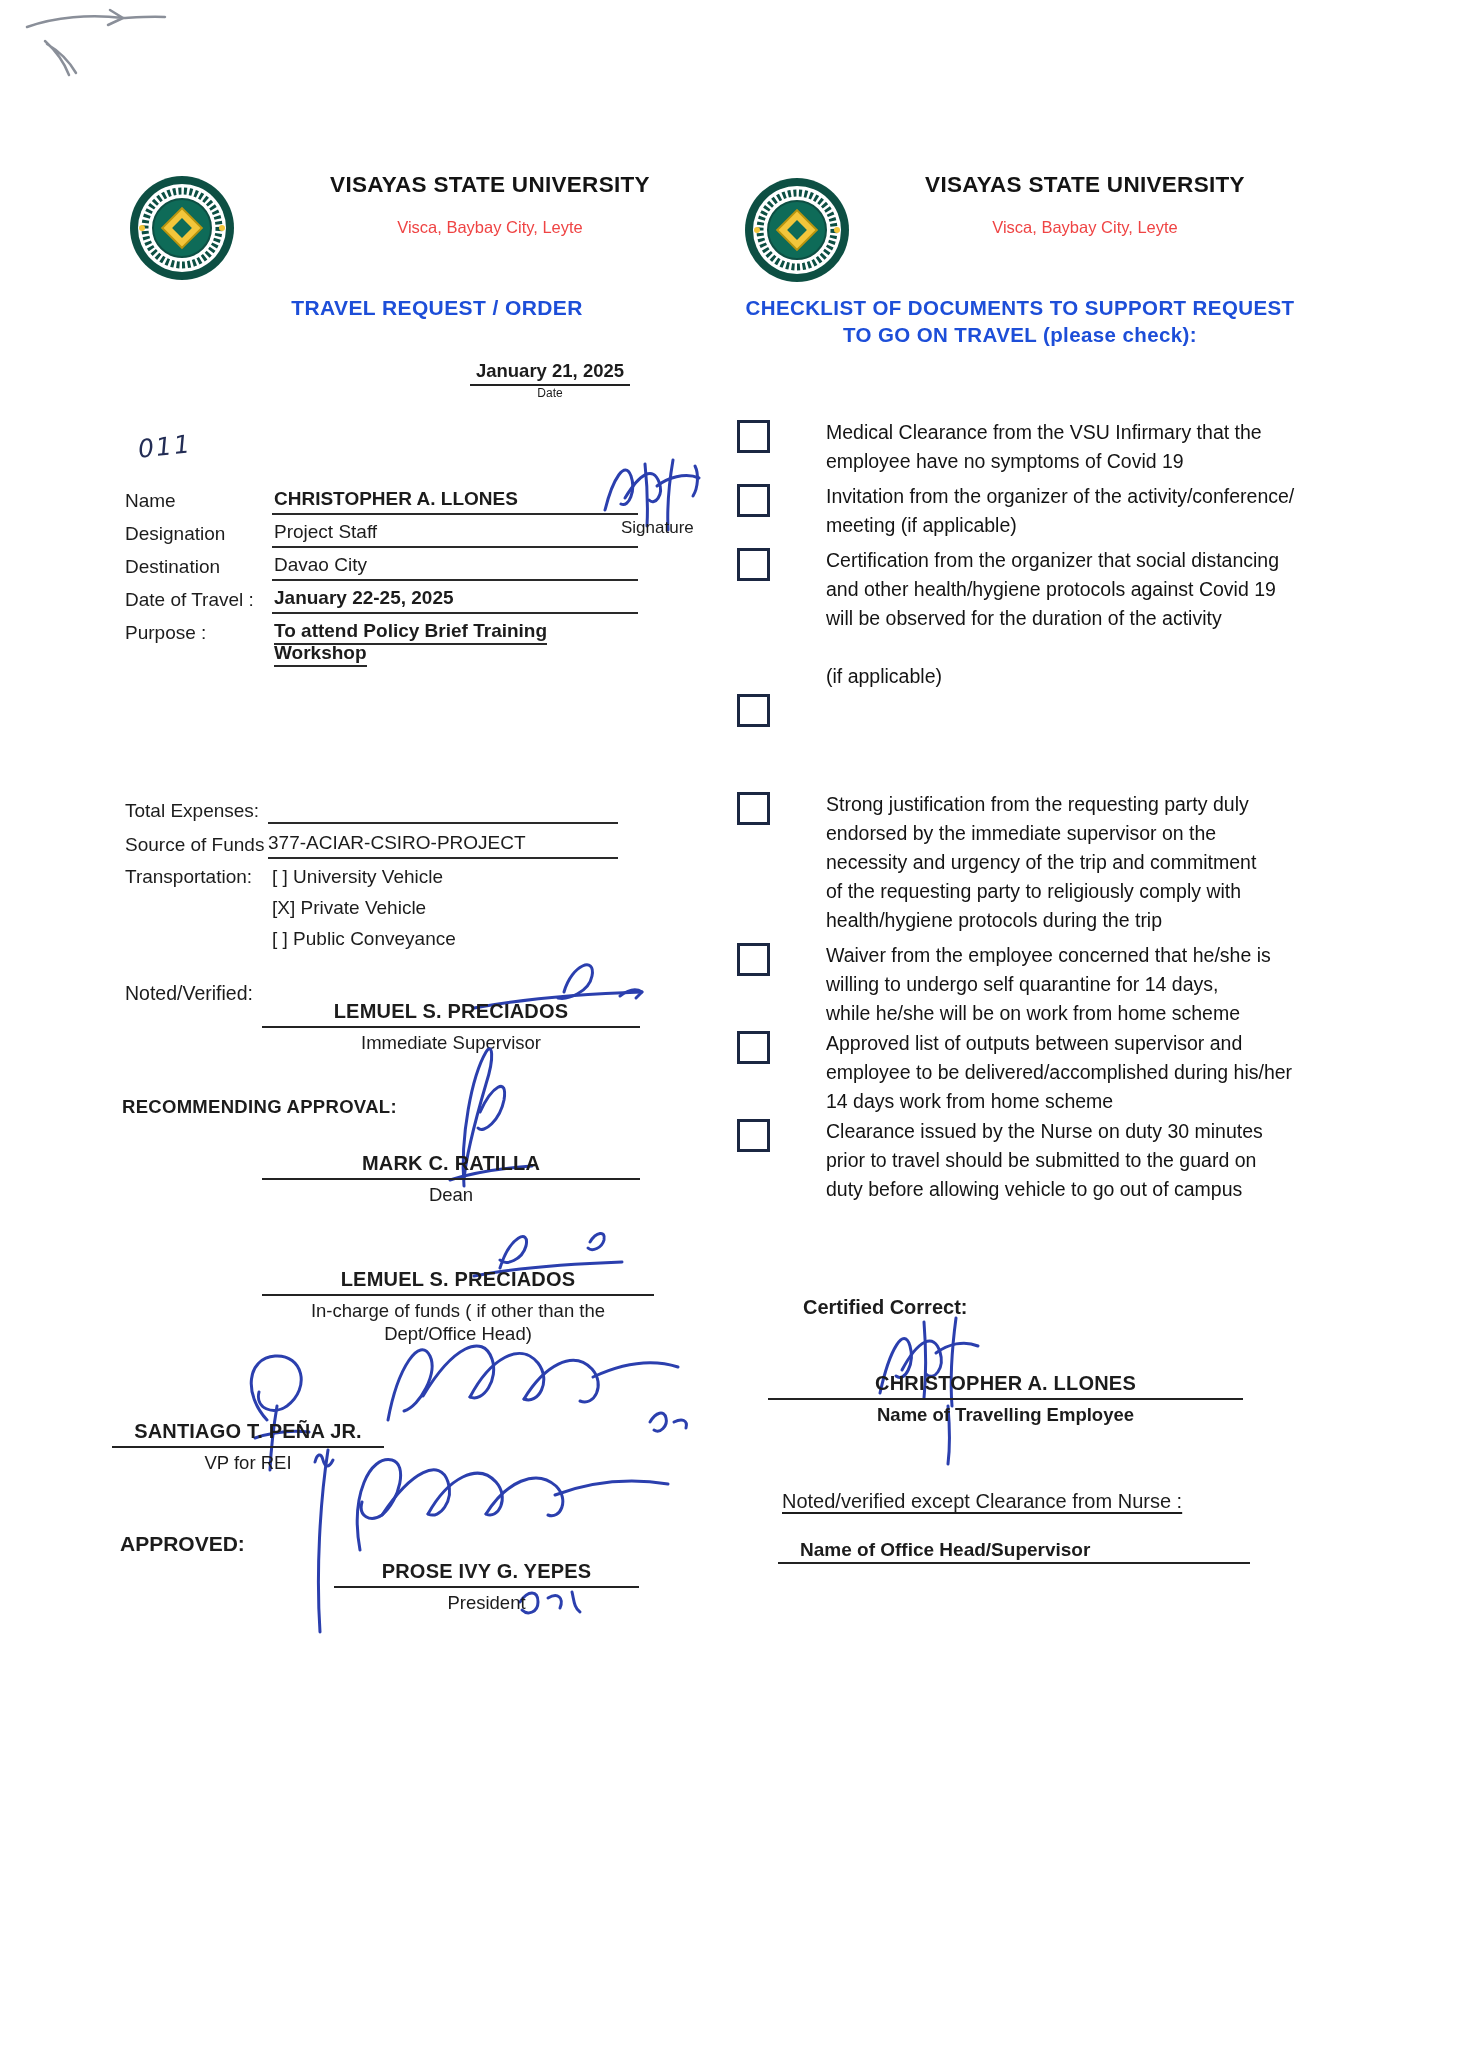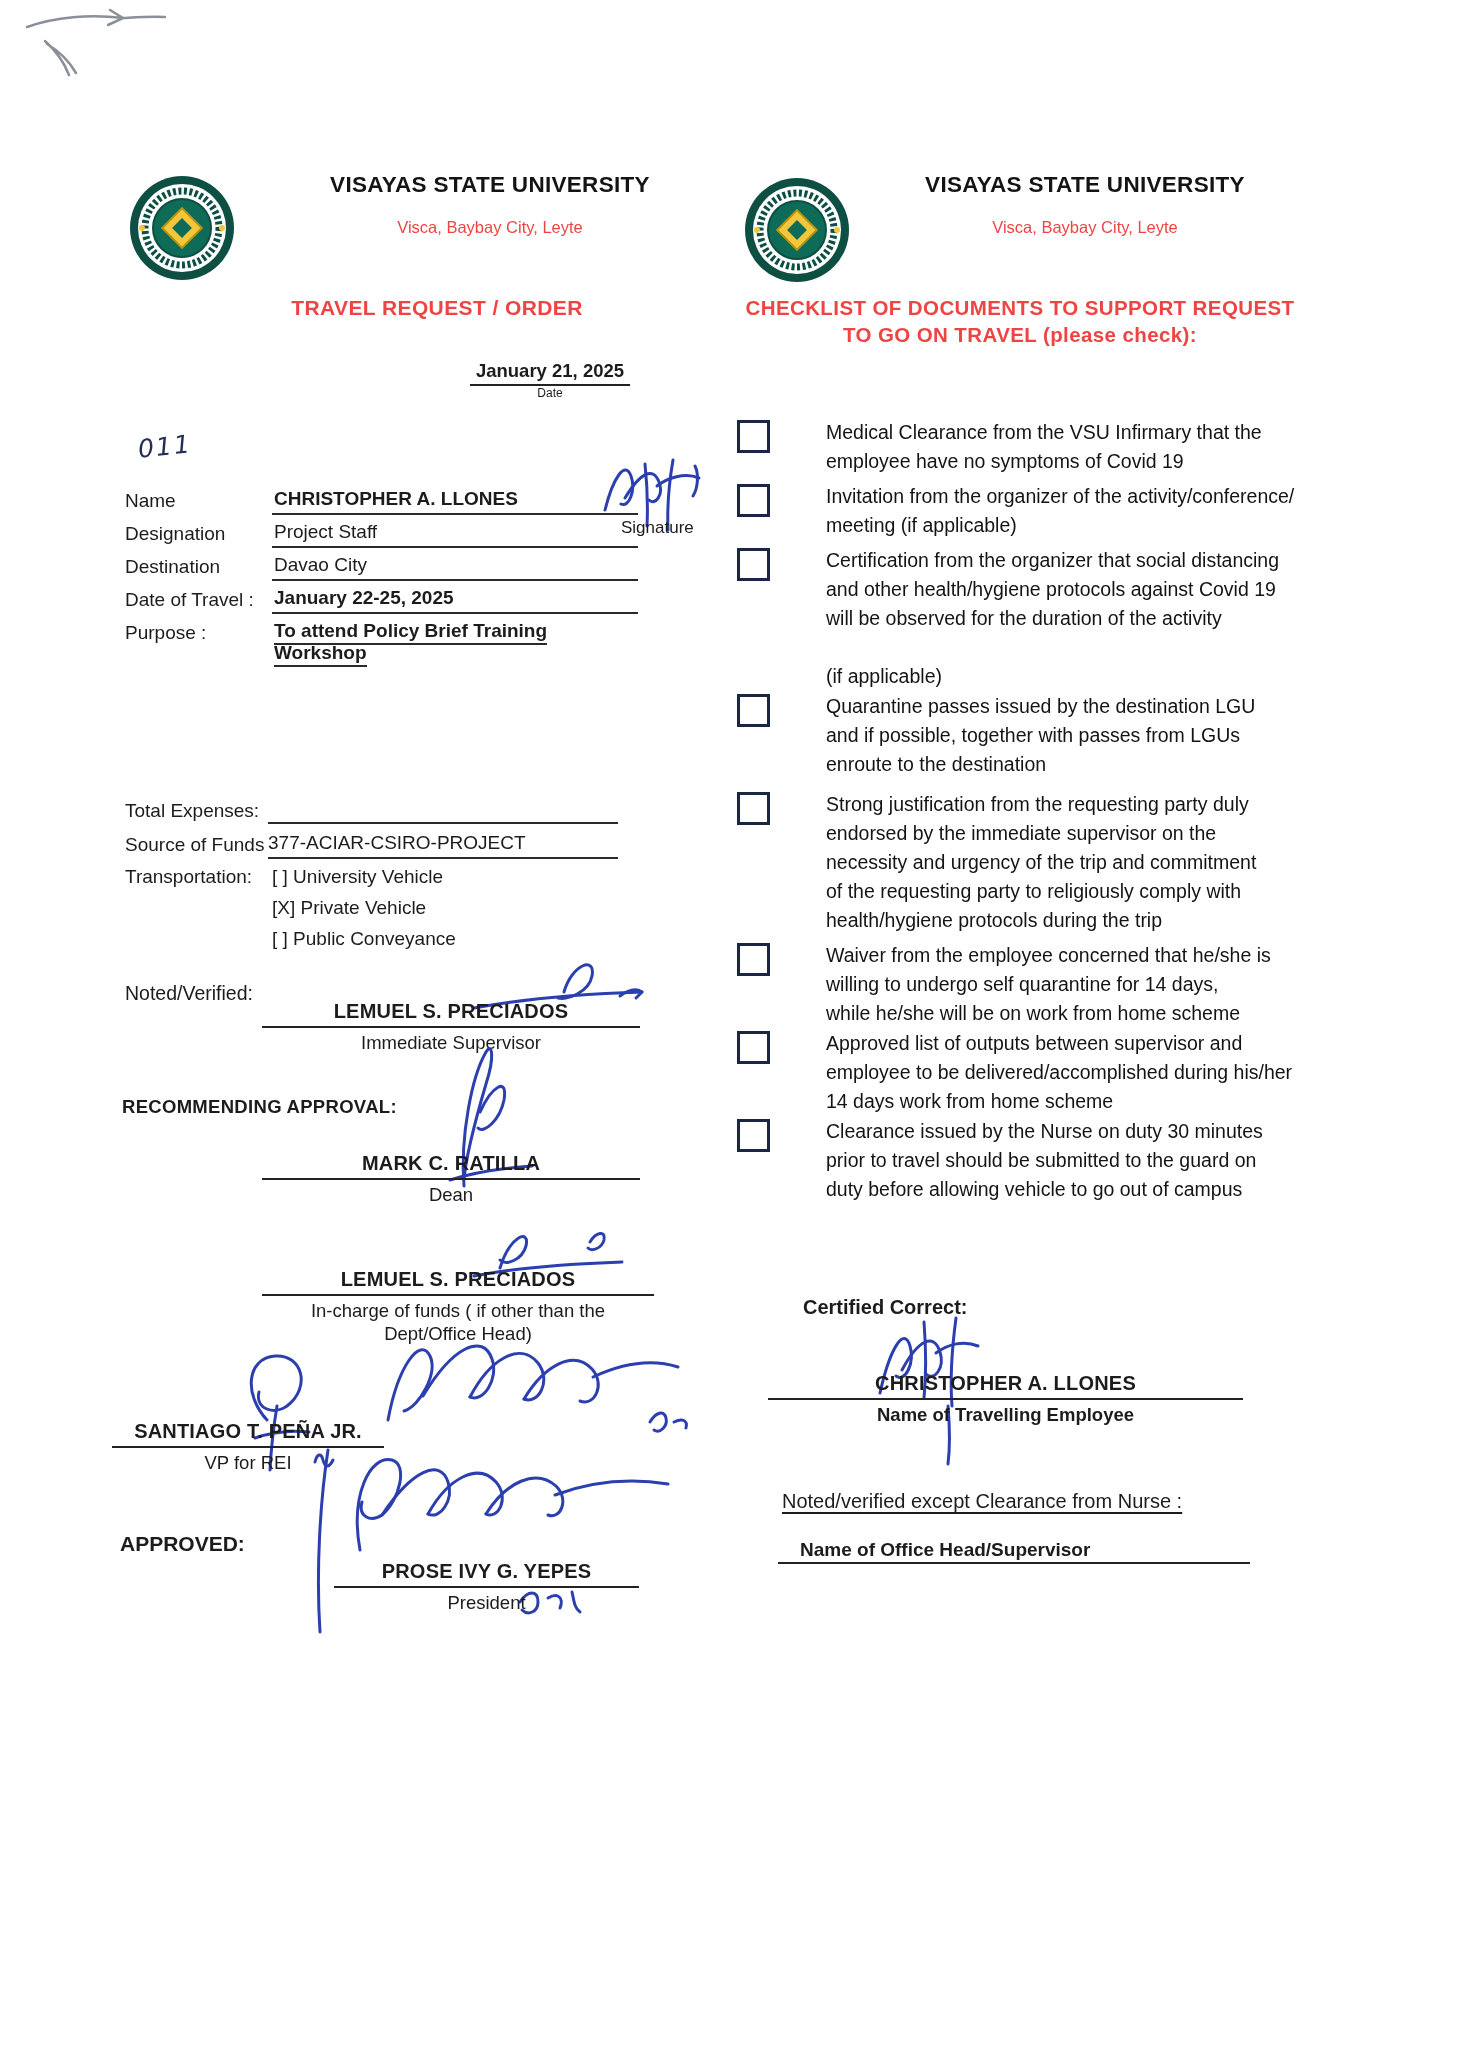--- a/index.html
+++ b/index.html
@@ -7,21 +7,21 @@
     position:relative; width:1478px; height:1668px; background:#ffffff;
     font-family:"Liberation Sans", sans-serif; color:#1c1c1c; overflow:hidden;
   }
   .abs { position:absolute; }
   .center { text-align:center; }
   .bold { font-weight:700; }
 
   
   .univ-name { font-size:22.5px; font-weight:700; letter-spacing:.3px; color:#141414; }
   .univ-addr { font-size:16.5px; margin-top:20px; color:#ef4444; }
-  .doc-title { font-size:21px; font-weight:700; letter-spacing:.4px; color:#ef4444; line-height:27px; }
+  .doc-title { font-size:21px; font-weight:700; letter-spacing:.4px; color:#1d4ed8; line-height:27px; }
 
   
   .date-val { font-size:18.5px; font-weight:700; border-bottom:2px solid #222; padding:0 6px 2px 6px; display:inline-block; }
   .date-lbl { font-size:12px; margin-top:0; }
   .frow { position:absolute; left:125px; display:flex; }
   .flabel { width:147px; font-size:19px; flex:none; padding-top:2px; }
   .fvalue { width:362px; font-size:19px; border-bottom:2px solid #2a2a2a; padding:0 2px 3px 2px; }
   .plain-label { font-size:19px; }
   .uline { border-bottom:2px solid #2a2a2a; }
 
@@ -230,23 +230,20 @@
   <div class="chk-item" style="top:546px;">
     <span class="chk-box"></span>
     <span class="chk-text">Certification from the organizer that social distancing
 and other health/hygiene protocols against Covid 19
 will be observed for the duration of the activity
 
 (if applicable)</span>
   </div>
   <div class="chk-item" style="top:692px;">
     <span class="chk-box"></span>
-    <span class="chk-text">Quarantine passes issued by the destination LGU
-and if possible, together with passes from LGUs
-enroute to the destination</span>
   </div>
   <div class="chk-item" style="top:790px;">
     <span class="chk-box"></span>
     <span class="chk-text">Strong justification from the requesting party duly
 endorsed by the immediate supervisor on the
 necessity and urgency of the trip and commitment
 of the requesting party to religiously comply with
 health/hygiene protocols during the trip</span>
   </div>
   <div class="chk-item" style="top:941px;">

